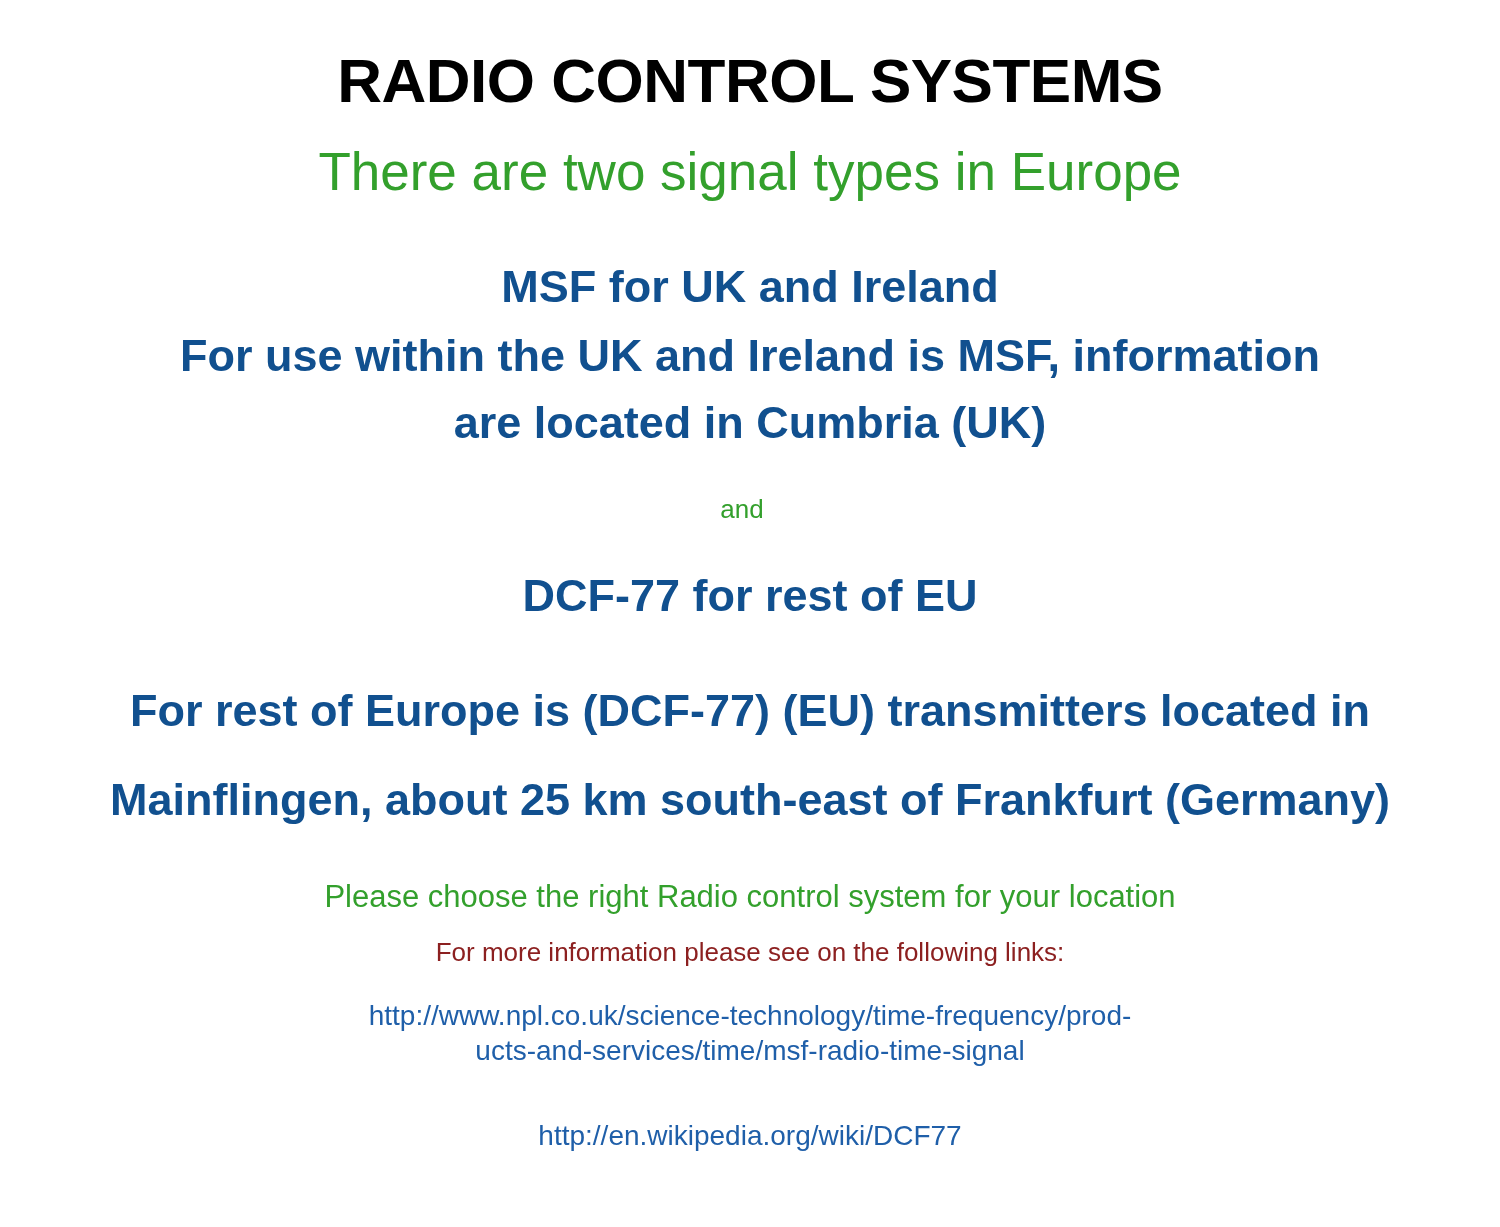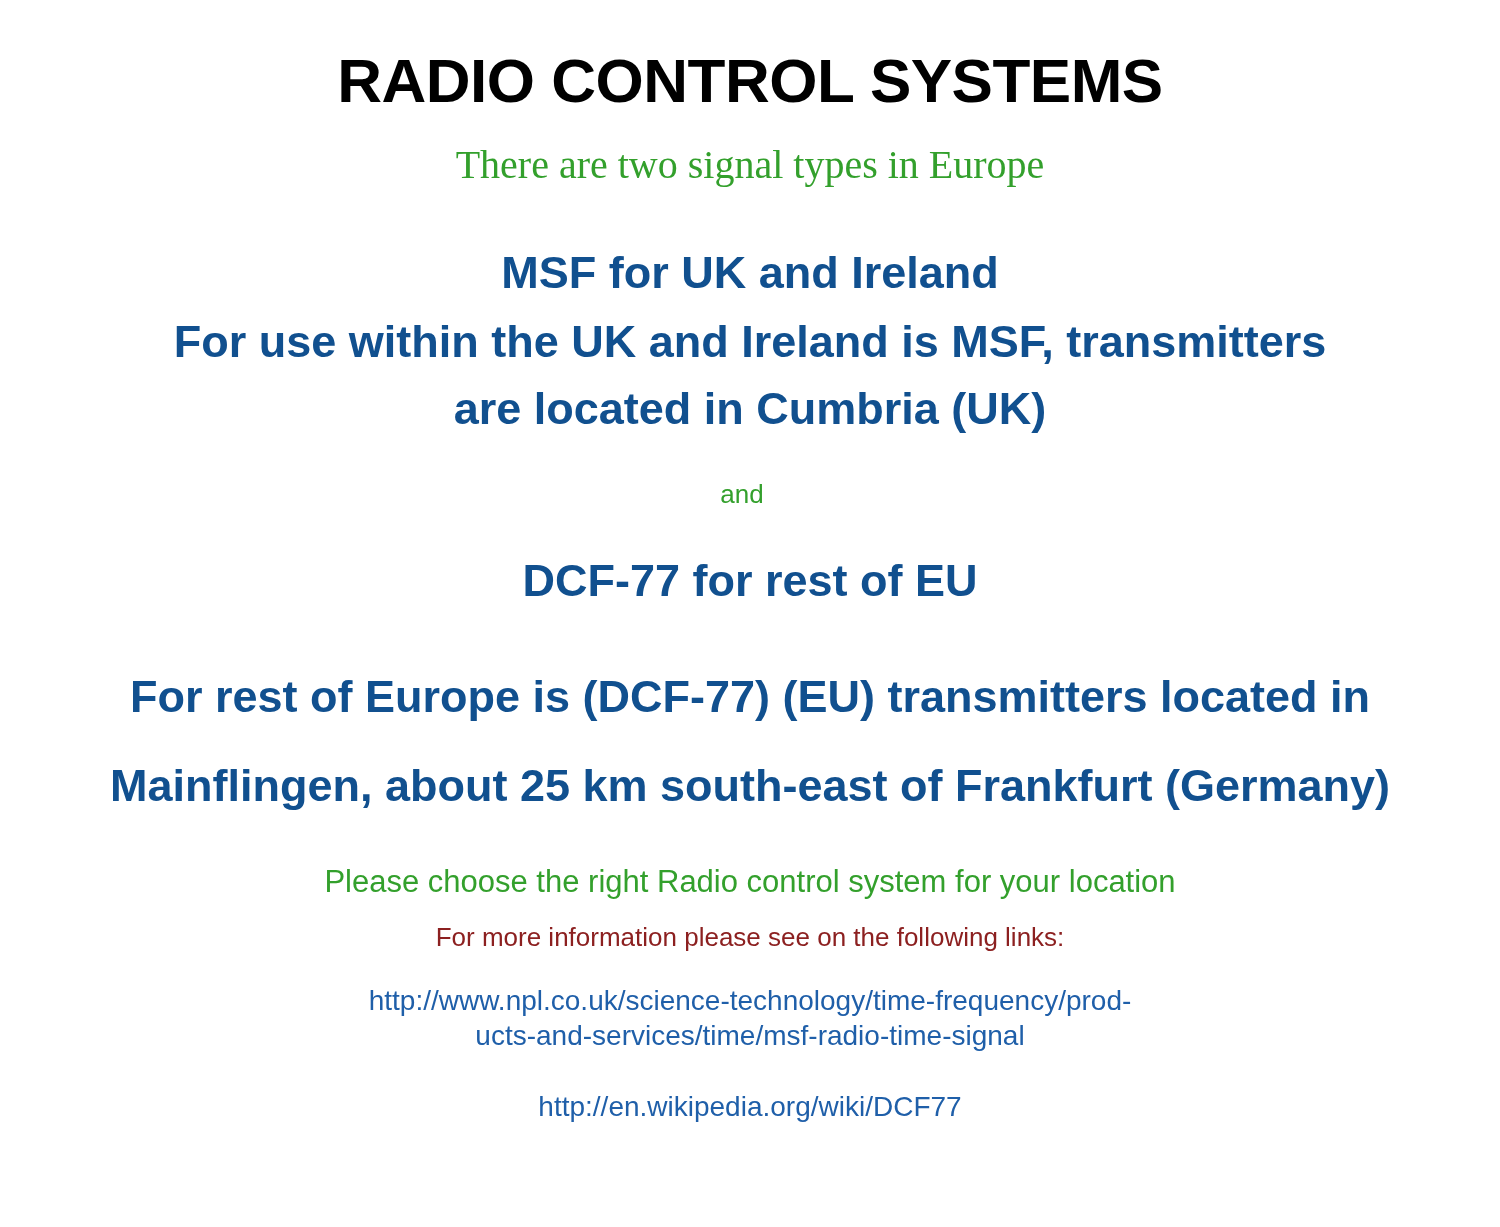--- a/index.html
+++ b/index.html
@@ -25,26 +25,25 @@
   .title {
     font-size: 62px;
     font-weight: bold;
     color: #000000;
     letter-spacing: -0.5px;
     text-align: center;
     line-height: 1.05;
     margin: 0 0 30px 0;
   }
   .subtitle {
-    font-size: 40px;
+    font-size: 53px;
     color: #33a02c;
     text-align: center;
     line-height: 1.1;
     margin: 0 0 48px 0;
-    font-family: Liberation Serif, serif;
   }
   .blue-bold {
     color: #11508f;
     font-weight: bold;
     text-align: center;
   }
   .msf-heading {
     font-size: 45px;
     line-height: 1.35;
     margin: 8px;
@@ -87,35 +86,35 @@
   .link {
     font-size: 28px;
     color: #1f5fa9;
     text-align: center;
     line-height: 1.25;
     margin: 0 0 16px 0;
     max-width: 1200px;
     word-break: break-word;
   }
   .link.second {
-    margin-top: 20px;
+    margin-top: 34px;
   }
 </style>
 </head>
 <body>
 
 <div class="page">
 
   <h1 class="title">RADIO CONTROL SYSTEMS</h1>
 
   <p class="subtitle">There are two signal types in Europe</p>
 
   <p class="msf-heading blue-bold">MSF  for  UK and Ireland</p>
 
-  <p class="msf-body blue-bold">For use within the UK and Ireland is MSF,  transmitters</p>
+  <p class="msf-body blue-bold">For use within the UK and Ireland is MSF,  information</p>
   <p class="msf-body blue-bold">are located in Cumbria (UK)</p>
 
   <p class="and-line">and</p>
 
   <p class="dcf-heading blue-bold">DCF-77  for  rest of EU</p>
 
   <p class="dcf-body blue-bold">For rest of Europe is (DCF-77) (EU) transmitters located in</p>
   <p class="dcf-body blue-bold">Mainflingen, about 25 km south-east of Frankfurt (Germany)</p>
 
   <p class="choose-line">Please choose the right Radio control system for your location</p>

